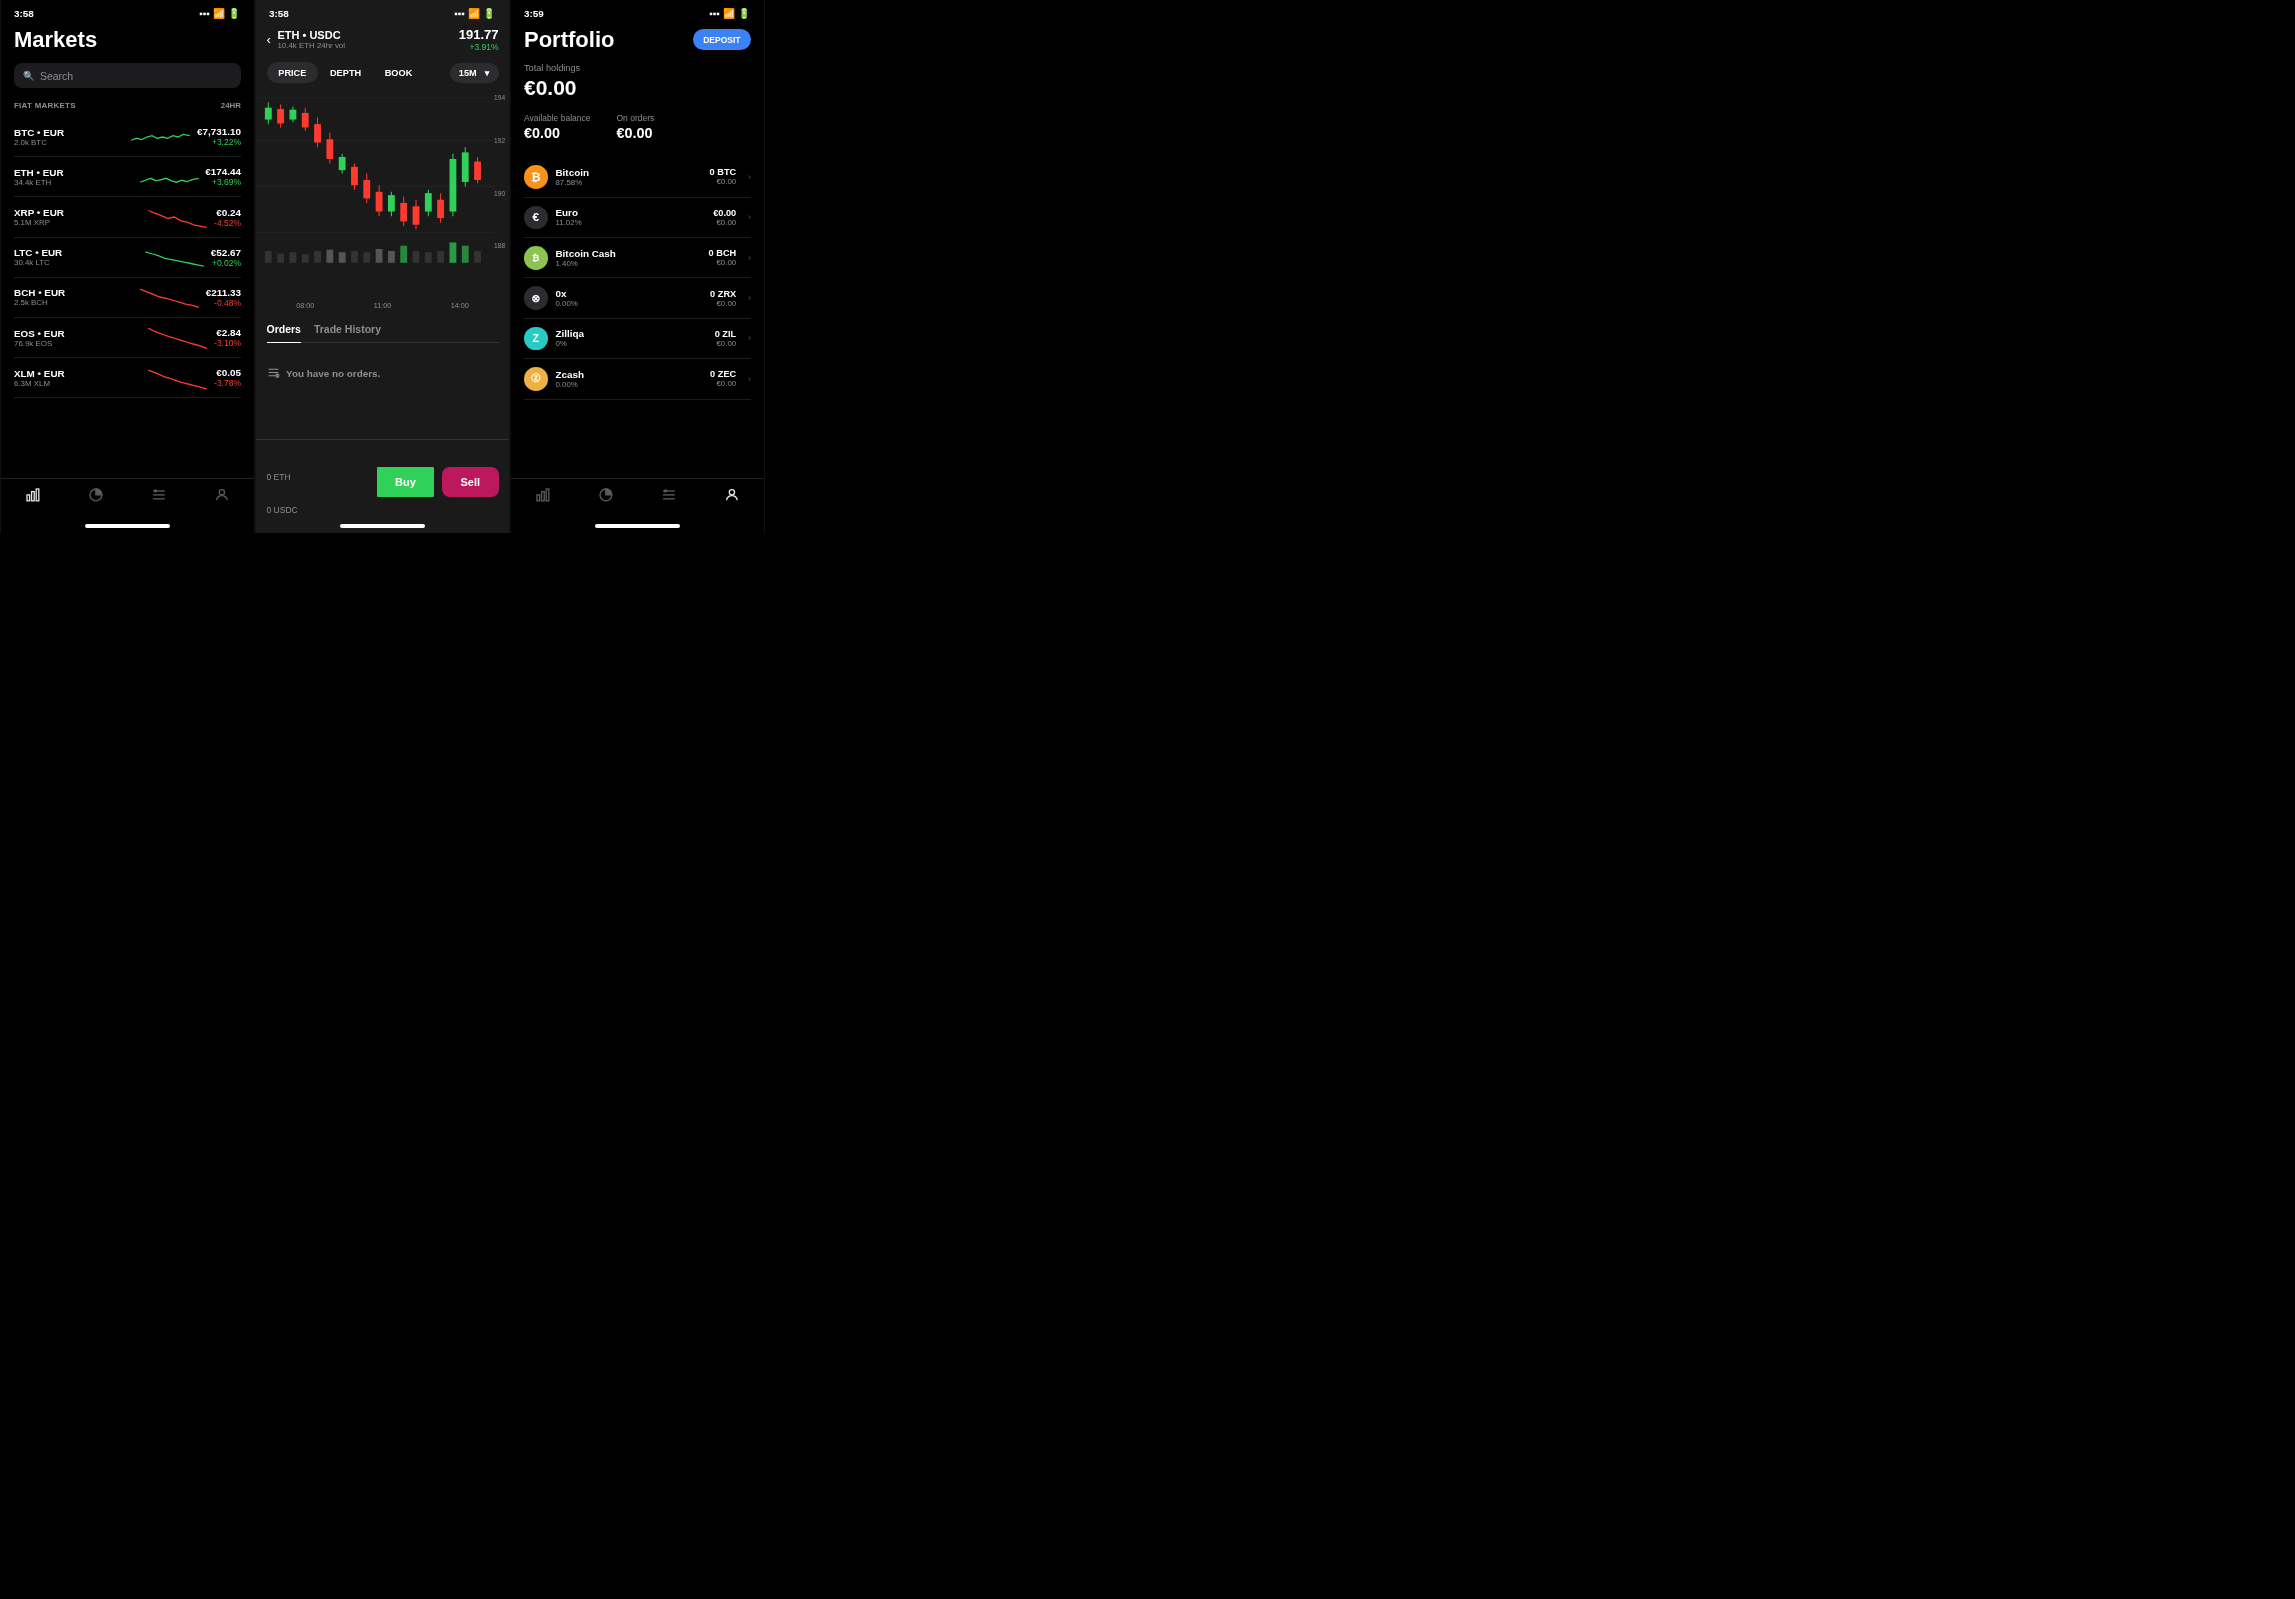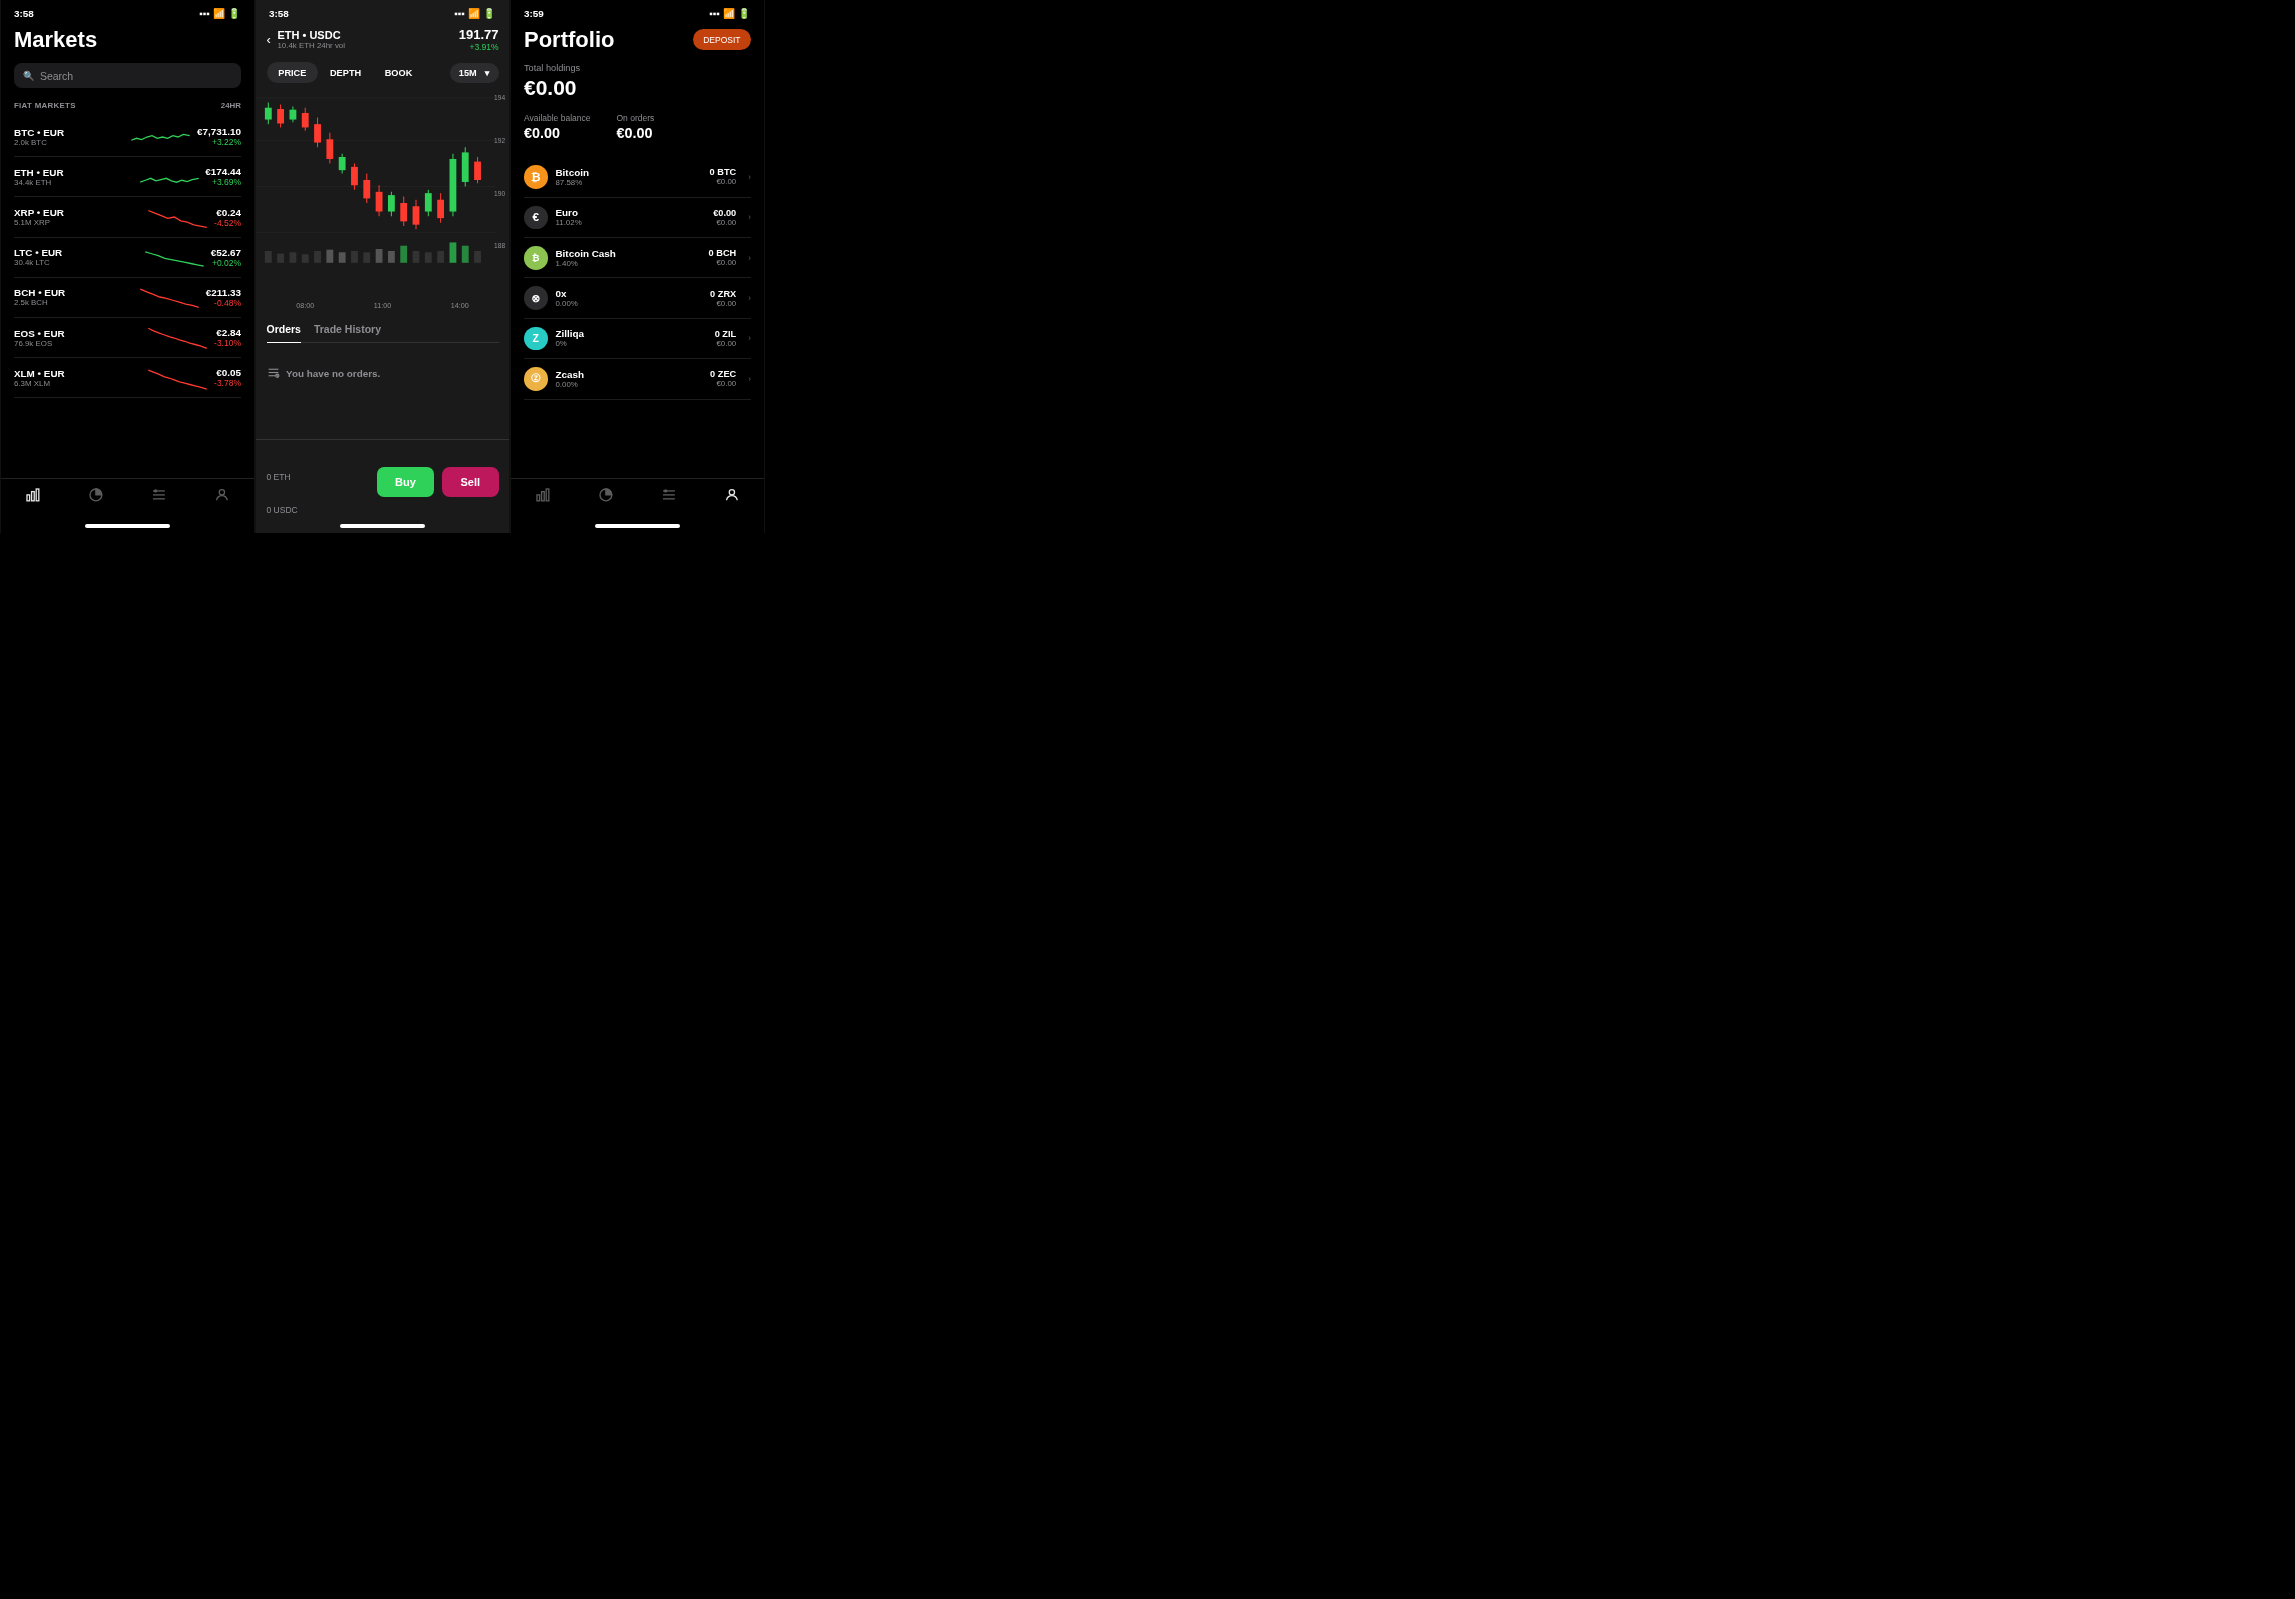--- a/index.html
+++ b/index.html
@@ -189,21 +189,21 @@
       gap: 7.9px;
       margin-top: auto;
       border-top: 0.3px solid #333;
     }
     .trade-holdings { flex: 1; }
     .trade-holding-line { font-size: 8.5px; color: #8e8e93; margin-top: 23px; }
     .buy-btn {
       background: #30d158;
       color: #fff;
       border: none;
-      border-radius: 7px;
+      border-radius: 1px;
       padding: 9.2px 18.4px;
       font-size: 11px;
       font-weight: 700;
       cursor: pointer;
     }
     .sell-btn {
       background: #be185d;
       color: #fff;
       border: none;
       border-radius: 7.9px;
@@ -215,27 +215,27 @@
 
     
     .portfolio-header {
       display: flex;
       align-items: center;
       justify-content: space-between;
       padding: 5.3px 13px 0;
     }
     .portfolio-title { font-size: 22px; font-weight: 700; }
     .deposit-btn {
-      background: #c2410c;
+      background: #3b82f6;
       border: none;
       border-radius: 13px;
       padding: 5.3px 10.5px;
       color: #fff;
       font-size: 8.5px;
-      font-weight: 400;
+      font-weight: 700;
       cursor: pointer;
     }
 
     .portfolio-content { padding: 10.5px 13px; flex: 1; overflow: hidden; }
     .holdings-label { font-size: 9.2px; color: #8e8e93; margin-bottom: 2.6px; }
     .holdings-total { font-size: 21px; font-weight: 700; margin-bottom: 13px; }
 
     .balance-row {
       display: flex;
       gap: 26px;

